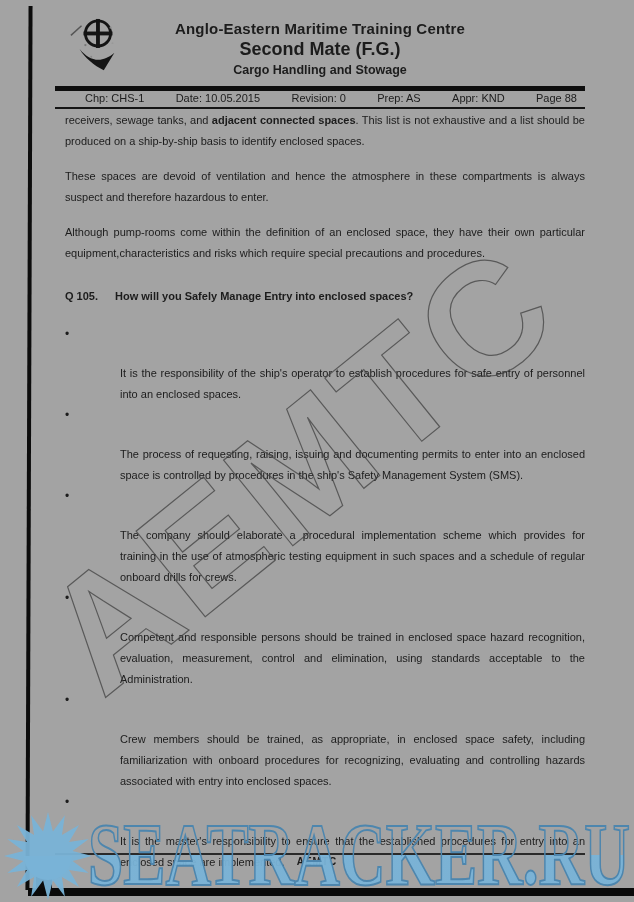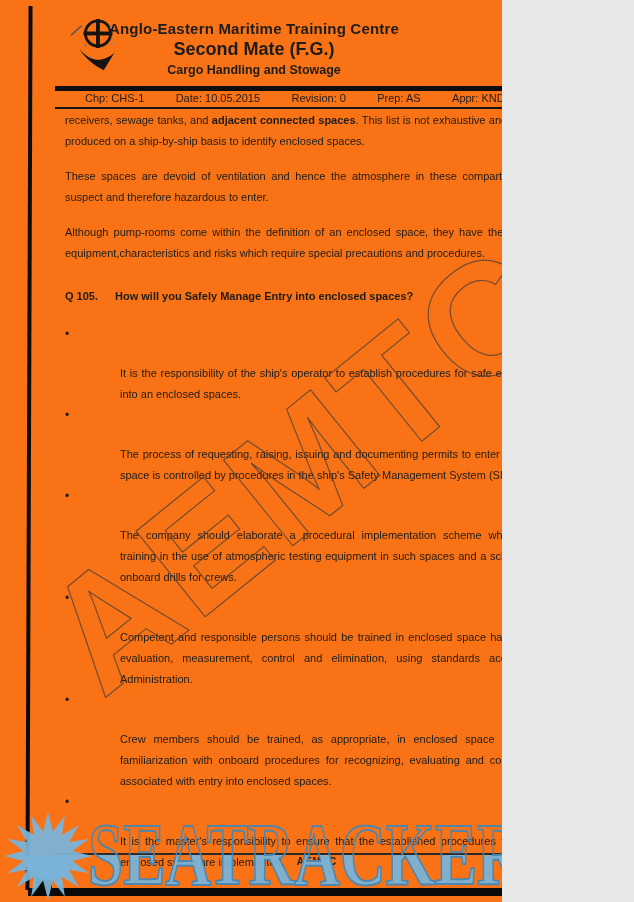--- a/index.html
+++ b/index.html
@@ -1,19 +1,19 @@
 <!DOCTYPE html>
 <html><head>
 <meta charset="utf-8">
 <style>
   * { margin:0; padding:0; box-sizing:border-box; }
   html,body { width:634px; height:902px; }
   body { font-family:"Liberation Sans", sans-serif; background:#e8e8e8; }
   .page {
-    position:relative; width:502px; height:902px; background:#f97316;
+    position:relative; width:634px; height:902px; background:#a3a3a3;
     overflow:hidden; color:#1c1c1c;
   }
   
   .binding-line { position:absolute; left:27px; top:6px; width:4px; height:884px; background:#0c0c0c; transform:rotate(0.2deg); }
   .corner-blob { position:absolute; left:36px; top:868px; width:16px; height:26px; background:#0c0c0c; z-index:20; }
   .bottom-bar { position:absolute; left:28px; right:0; top:888px; height:8px; background:#0a0a0a; z-index:20; }
 
   
   .logo { position:absolute; left:68px; top:14px; width:58px; height:66px; }
   .titles { position:absolute; left:55px; right:49px; top:20px; text-align:center; }

